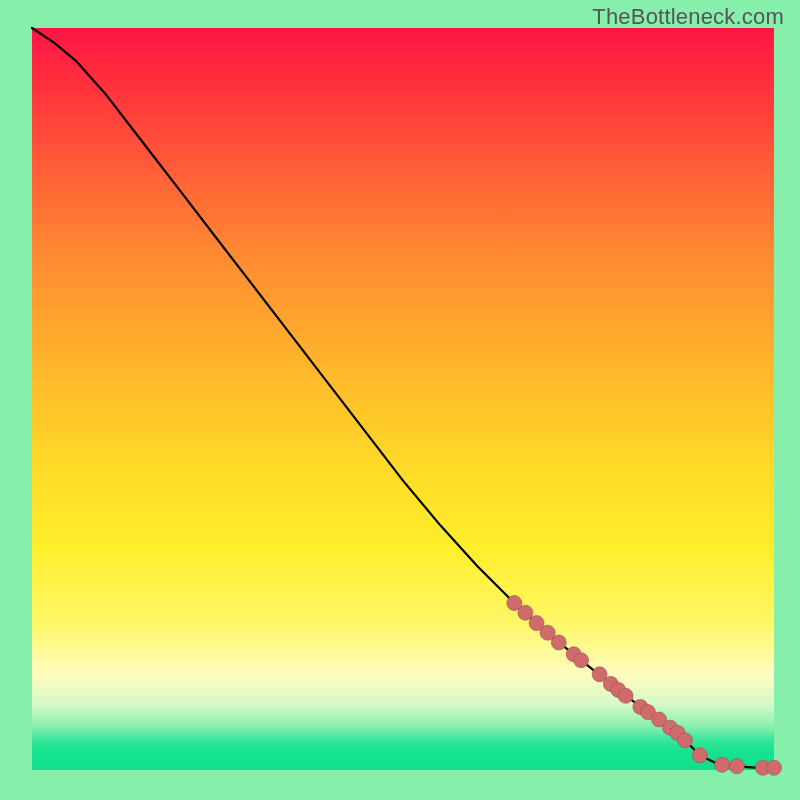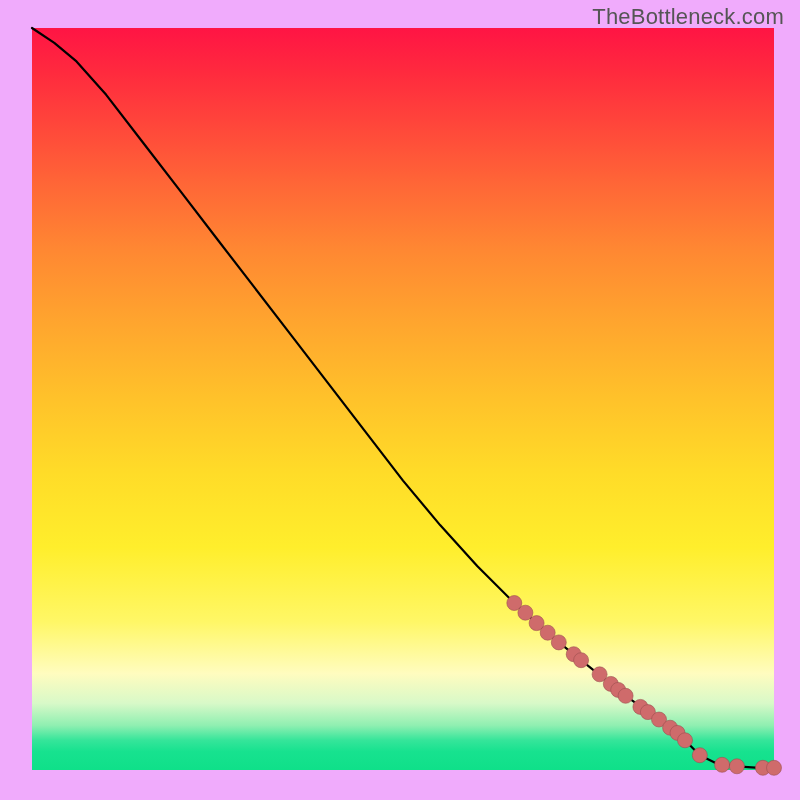--- a/index.html
+++ b/index.html
@@ -8,21 +8,21 @@
     width: 800px;
     height: 800px;
     background: #000;
     font-family: Arial, Helvetica, sans-serif;
     overflow: hidden;
   }
   .frame {
     position: relative;
     width: 800px;
     height: 800px;
-    background: #f0abfc;
+    background: #86efac;
   }
   .watermark {
     position: absolute;
     top: 4px;
     right: 16px;
     color: #555;
     font-size: 22px;
     font-weight: 500;
     letter-spacing: 0.2px;
     user-select: none;

